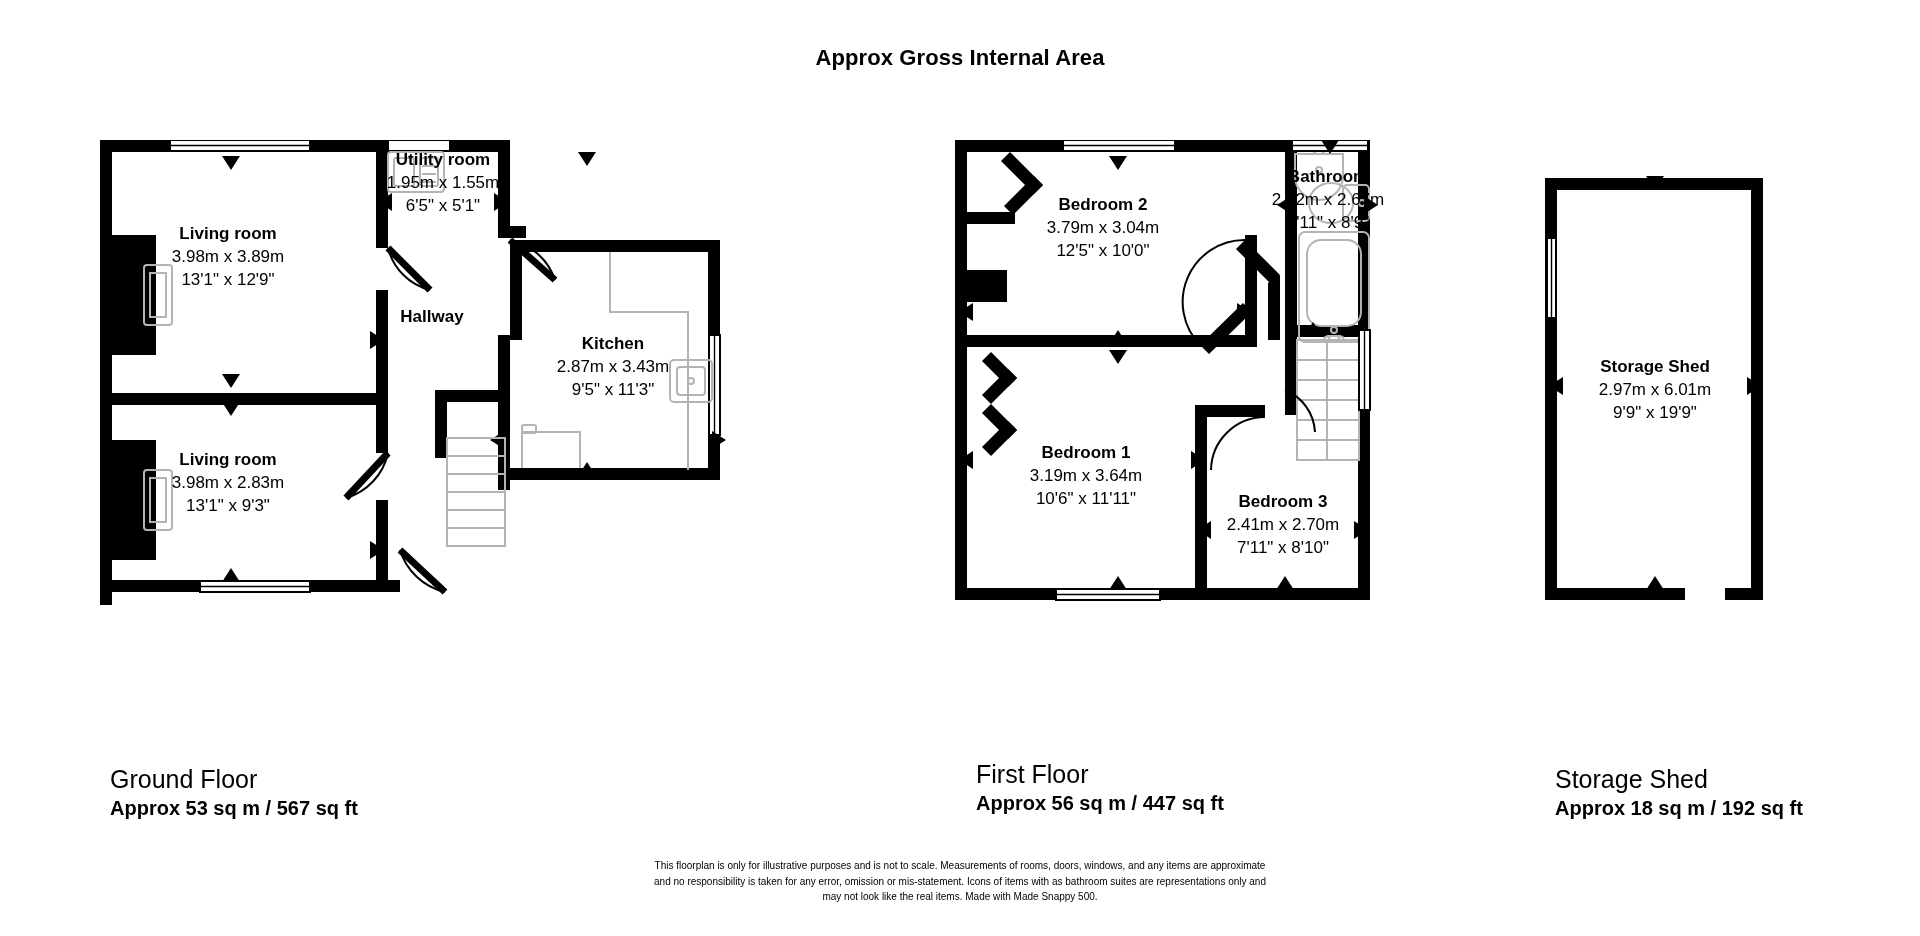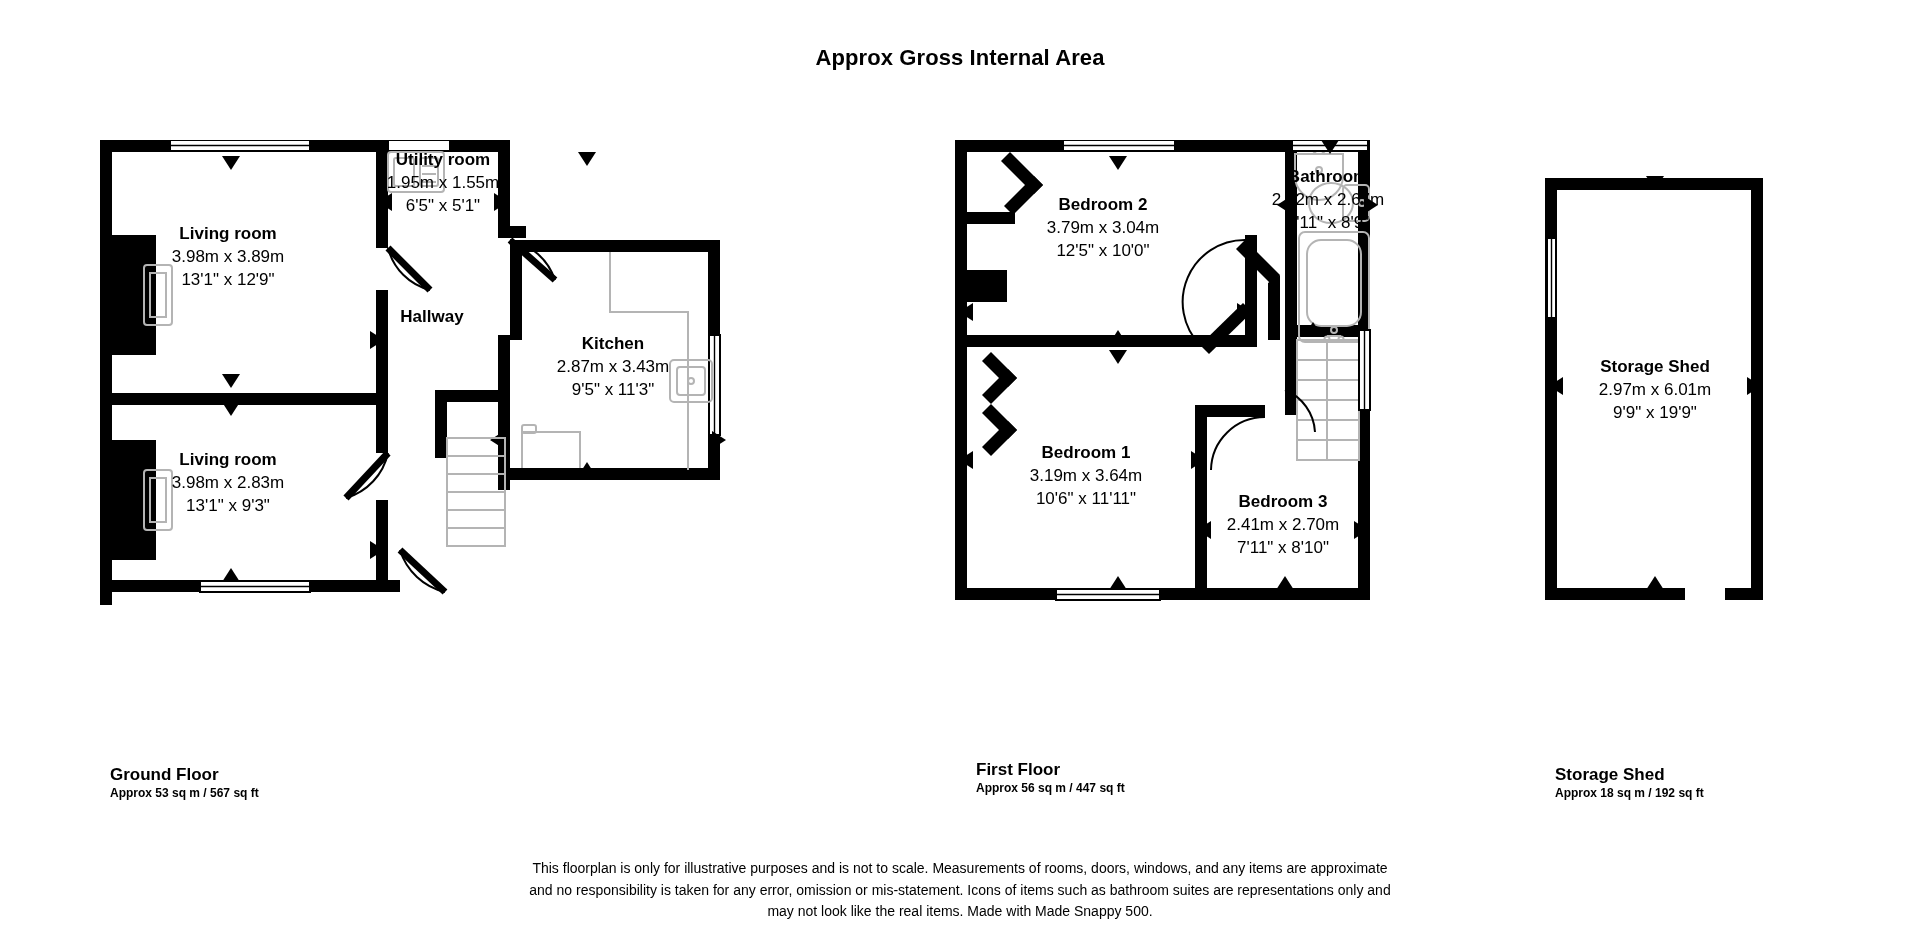--- a/index.html
+++ b/index.html
@@ -46,40 +46,40 @@
 
   
   .caption {
     position: absolute;
   }
   #caption-ground { left: 110px; top: 765px; }
   #caption-first  { left: 965px; top: 760px; margin-left: 11px; }
   #caption-shed   { left: 1555px; top: 765px; }
 
   .caption .c-title {
-    font-size: 17px;
-    font-weight: bold;
+    font-size: 25px;
+    font-weight: normal;
     line-height: 1.12;
     white-space: nowrap;
   }
   .caption .c-sub {
-    font-size: 12px;
+    font-size: 20px;
     font-weight: bold;
     line-height: 1.5;
     white-space: nowrap;
   }
 
   
   .disclaimer {
     position: absolute;
     top: 858px;
     left: 460px;
     width: 1000px;
     text-align: center;
-    font-size: 14px;
+    font-size: 10px;
     line-height: 1.55;
   }
 
   
   .rl-name { font-family: "Liberation Sans", sans-serif; font-size: 17px; font-weight: bold; text-anchor: middle; }
   .rl-dim  { font-family: "Liberation Sans", sans-serif; font-size: 17px; font-weight: normal; text-anchor: middle; }
   .wall    { fill: #000000; }
   .fixture { fill: none; stroke: #b4b4b4; stroke-width: 2; }
   .door-arc { fill: none; stroke: #000000; stroke-width: 2; }
   .door-leaf { stroke: #000000; stroke-width: 7; stroke-linecap: butt; }
@@ -418,17 +418,17 @@
     <div class="c-title">First Floor</div>
     <div class="c-sub">Approx 56 sq m / 447 sq ft</div>
   </div>
   <div class="caption" id="caption-shed">
     <div class="c-title">Storage Shed</div>
     <div class="c-sub">Approx 18 sq m / 192 sq ft</div>
   </div>
 
   <div class="disclaimer">
     <div>This floorplan is only for illustrative purposes and is not to scale. Measurements of rooms, doors, windows, and any items are approximate</div>
-    <div>and no responsibility is taken for any error, omission or mis-statement. Icons of items such as bathroom suites are representations only and</div>
+    <div>and no responsibility is taken for any error, omission or mis-statement. Icons of items with as bathroom suites are representations only and</div>
     <div>may not look like the real items. Made with Made Snappy 500.</div>
   </div>
 
 </div>
 
 </body></html>

